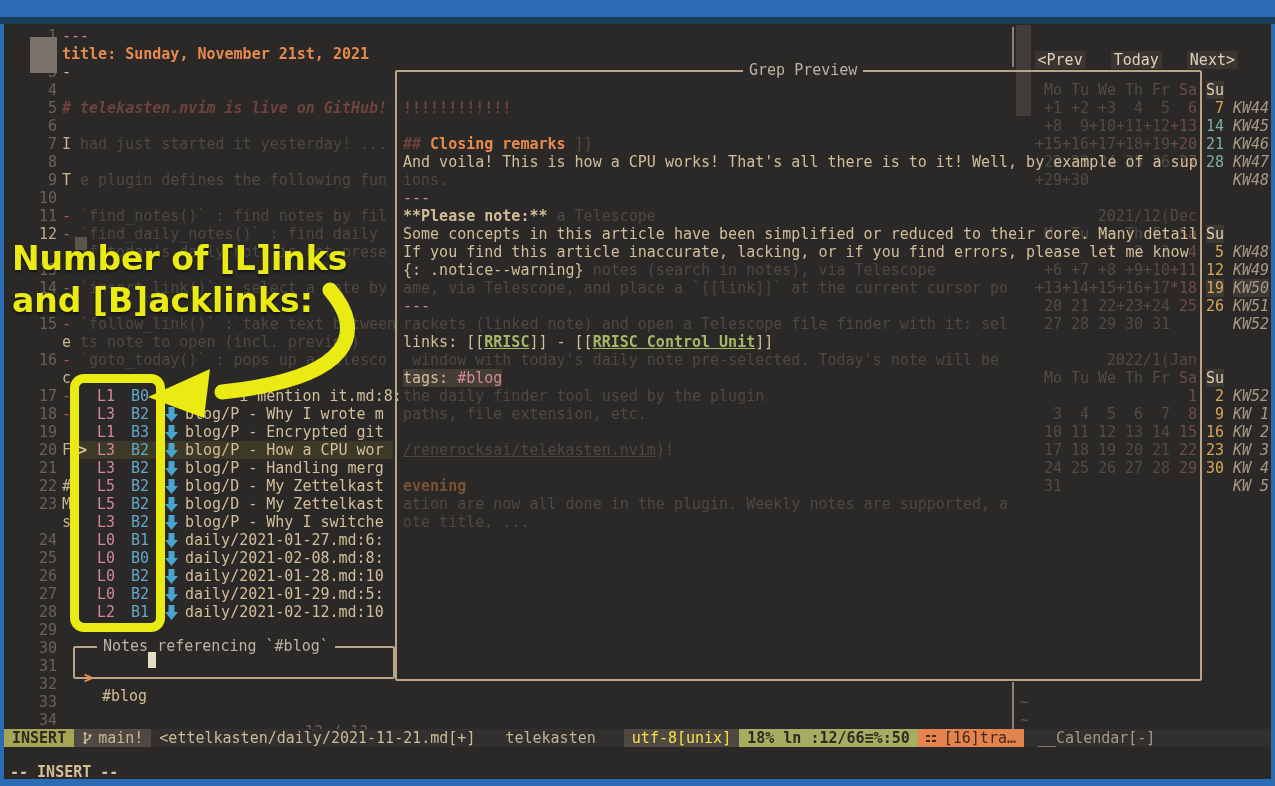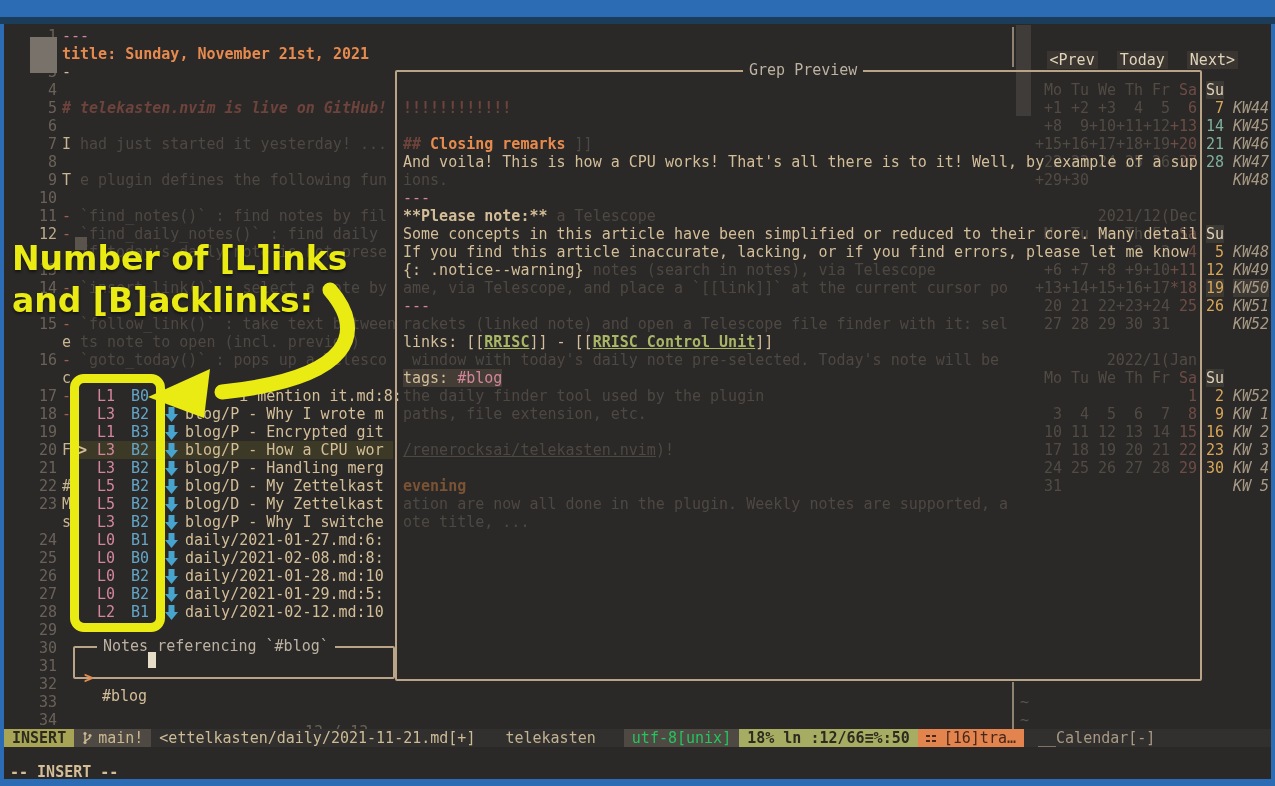--- a/index.html
+++ b/index.html
@@ -30,34 +30,34 @@
   .calrow{position:absolute;left:1031px;display:flex;height:18px;font:15px/18px "DejaVu Sans Mono",monospace;white-space:pre;}
   .dcell{width:27px;text-align:right;color:#514b44;}
   .dcell.sat{color:#6e4c44;}
   .sucell{width:27px;text-align:right;}
   .su-or{color:#d8a657;} .su-te{color:#7faf9e;}
   .kwcell{width:50px;margin-left:9px;font-style:italic;color:#a89984;}
   .suhead{color:#ded0b5;background:#3c3833;}
   .hlbg{background:#3c3833;}
   .caltitle{position:absolute;left:1031px;width:162px;text-align:right;color:#514b44;
     font:15px/18px "DejaVu Sans Mono",monospace;white-space:pre;}
-  #nav{position:absolute;top:27px;right:33px;display:flex;gap:19px;}
+  #nav{position:absolute;top:27px;right:33px;display:flex;gap:25px;}
   .navchip{background:#3a3530;color:#e0d4ba;font:15px/18px "DejaVu Sans Mono",monospace;padding:0 3px;white-space:pre;}
   .tilde{position:absolute;left:1016px;color:#5a544c;}
   .vsep{position:absolute;left:1008px;width:2px;background:#8f8272;}
   .grayblock{position:absolute;}
   
   #statusline{position:absolute;left:0px;top:705px;width:1267px;height:18px;display:flex;
     font:15px/18px "DejaVu Sans Mono",monospace;white-space:pre;background:#32302e;}
   .sl{padding:0 8px;} 
   .sl-mode{background:#a8a455;color:#2c2b20;font-weight:bold;}
   .sl-branch{background:#4e4943;color:#cbb890;display:flex;align-items:center;gap:5px;}
   .sl-file{color:#cdbb96;}
   .sl-fill{flex:1;color:#c2b392;padding-left:22px;}
-  .sl-enc{background:#4e4943;color:#22c55e;}
+  .sl-enc{background:#4e4943;color:#fde047;}
   .sl-pos{background:#a6ad62;color:#2c2b20;font-weight:bold;}
   .sl-trail{background:#e3834e;color:#45281a;display:flex;align-items:center;gap:6px;}
   .sl-cal{width:247px;background:#32302e;color:#a89984;padding-left:14px;box-sizing:border-box;}
   .tw-icon{position:relative;width:12px;height:9px;display:inline-block;}
   .tw-icon::before{content:"";position:absolute;top:1px;left:0;width:4px;height:2px;background:#45281a;
     box-shadow:6px 0 0 #45281a,0 5px 0 #45281a,6px 5px 0 #45281a;}
   #cmdline{position:absolute;left:6px;top:739px;font:15px/18px "DejaVu Sans Mono",monospace;
     color:#d4be98;font-weight:bold;white-space:pre;}
   
   .anno-text{position:absolute;font:bold 33px/38px "DejaVu Sans",sans-serif;color:#ebeb14;

